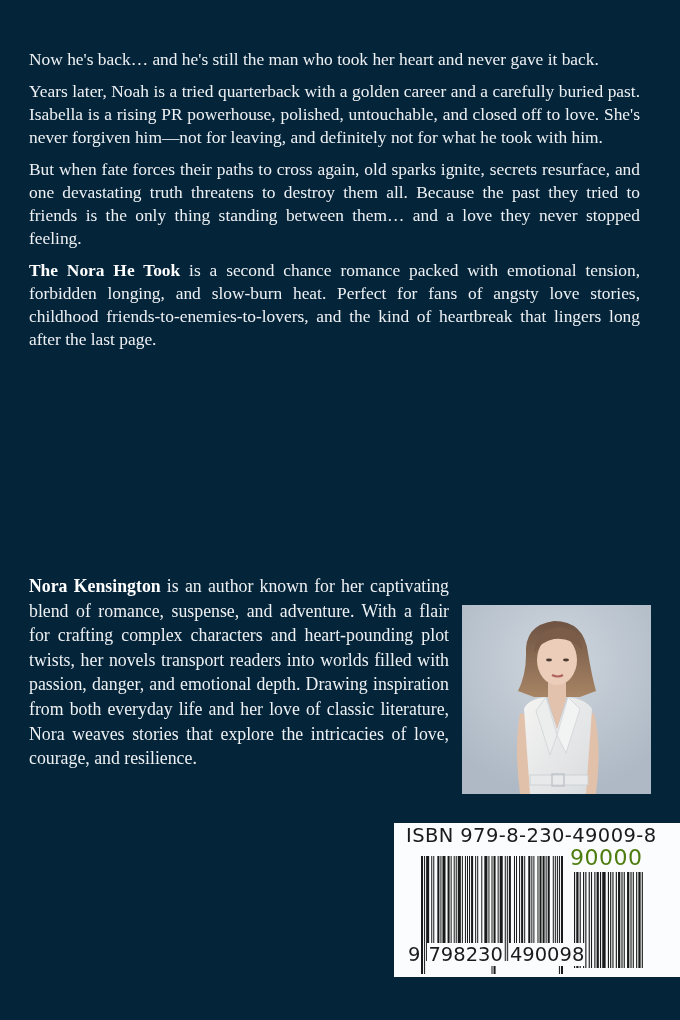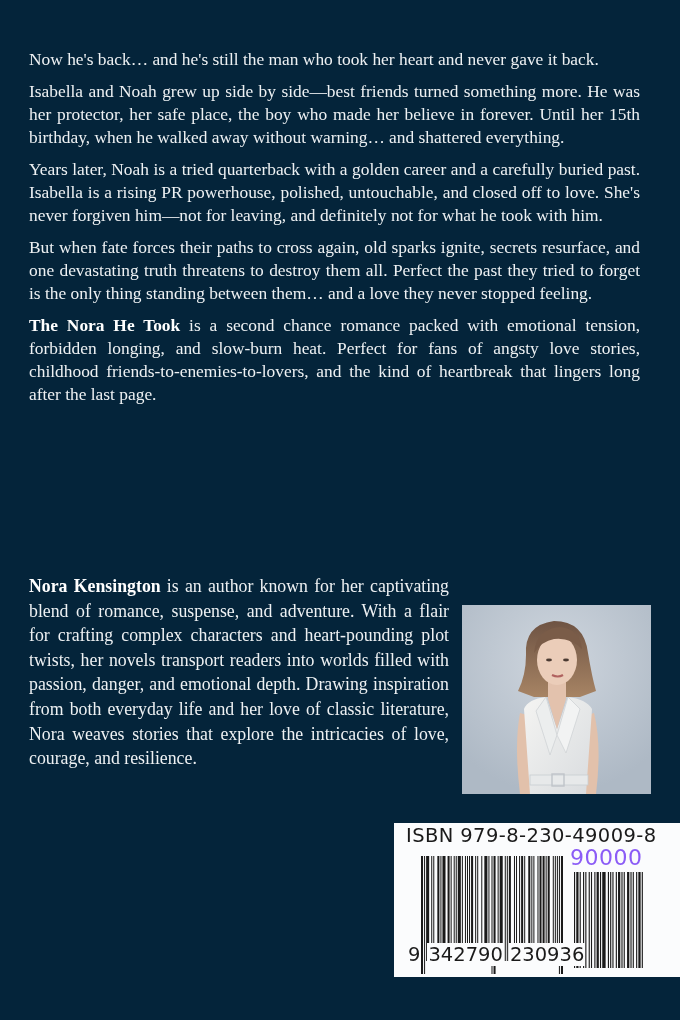--- a/index.html
+++ b/index.html
@@ -73,21 +73,21 @@
       letter-spacing: 0.4px;
       color: #1a1a1a;
       white-space: nowrap;
     }
     .addon-text {
       position: absolute;
       left: 176px;
       top: 22px;
       font-family: "DejaVu Sans", "Liberation Sans", sans-serif;
       font-size: 22px;
-      color: #8b5cf6;
+      color: #4d7c0f;
       letter-spacing: 0.5px;
     }
     .main-bars {
       position: absolute;
       left: 27px;
       top: 33px;
       width: 142px;
       height: 118px;
     }
     .addon-bars {
@@ -110,23 +110,22 @@
     .ean-digits span {
       background: #fbfcfd;
       padding: 0 1px;
     }
   </style>
 </head>
 <body>
 
 <div class="blurb">
   <p>Now he's back… and he's still the man who took her heart and never gave it back.</p>
-  <p>Isabella and Noah grew up side by side—best friends turned something more. He was her protector, her safe place, the boy who made her believe in forever. Until her 15th birthday, when he walked away without warning… and shattered everything.</p>
   <p>Years later, Noah is a tried quarterback with a golden career and a carefully buried past. Isabella is a rising PR powerhouse, polished, untouchable, and closed off to love. She's never forgiven him—not for leaving, and definitely not for what he took with him.</p>
-  <p>But when fate forces their paths to cross again, old sparks ignite, secrets resurface, and one devastating truth threatens to destroy them all. Perfect the past they tried to forget is the only thing standing between them… and a love they never stopped feeling.</p>
+  <p>But when fate forces their paths to cross again, old sparks ignite, secrets resurface, and one devastating truth threatens to destroy them all. Because the past they tried to friends is the only thing standing between them… and a love they never stopped feeling.</p>
   <p><span class="bold">The Nora He Took</span><span> is a second chance romance packed with emotional tension, forbidden longing, and slow-burn heat. Perfect for fans of angsty love stories, childhood friends-to-enemies-to-lovers, and the kind of heartbreak that lingers long after the last page.</span></p>
 </div>
 
 <p class="bio"><span class="bold">Nora Kensington</span><span> is an author known for her captivating blend of romance, suspense, and adventure. With a flair for crafting complex characters and heart-pounding plot twists, her novels transport readers into worlds filled with passion, danger, and emotional depth. Drawing inspiration from both everyday life and her love of classic literature, Nora weaves stories that explore the intricacies of love, courage, and resilience.</span></p>
 
 <div class="author-photo" title="Author photo: woman with shoulder-length hair in a white sleeveless wrap dress with belt">
   <svg width="189" height="189" viewBox="0 0 189 189">
     <defs>
       <radialGradient id="bgGlow" cx="50%" cy="30%" r="70%">
         <stop offset="0%" stop-color="#cfd6de"></stop>
@@ -243,15 +242,15 @@
       <rect x="47.42" y="0" width="1.13" height="96" fill="#1a1a1a"></rect>
       <rect x="49.68" y="0" width="1.13" height="96" fill="#1a1a1a"></rect>
       <rect x="53.06" y="0" width="2.26" height="96" fill="#1a1a1a"></rect>
       <rect x="56.45" y="0" width="1.13" height="96" fill="#1a1a1a"></rect>
       <rect x="58.71" y="0" width="1.13" height="96" fill="#1a1a1a"></rect>
       <rect x="62.10" y="0" width="1.13" height="96" fill="#1a1a1a"></rect>
       <rect x="64.35" y="0" width="2.26" height="96" fill="#1a1a1a"></rect>
       <rect x="67.74" y="0" width="1.13" height="96" fill="#1a1a1a"></rect>
     </svg>
   <div class="ean-digits">
-    <span>9</span><span style="display:inline-block;width:6px;background:transparent;padding:0"></span><span>342790</span><span style="display:inline-block;width:5px;background:transparent;padding:0"></span><span>230936</span>
+    <span>9</span><span style="display:inline-block;width:6px;background:transparent;padding:0"></span><span>798230</span><span style="display:inline-block;width:5px;background:transparent;padding:0"></span><span>490098</span>
   </div>
 </div>
 
 </body></html>

